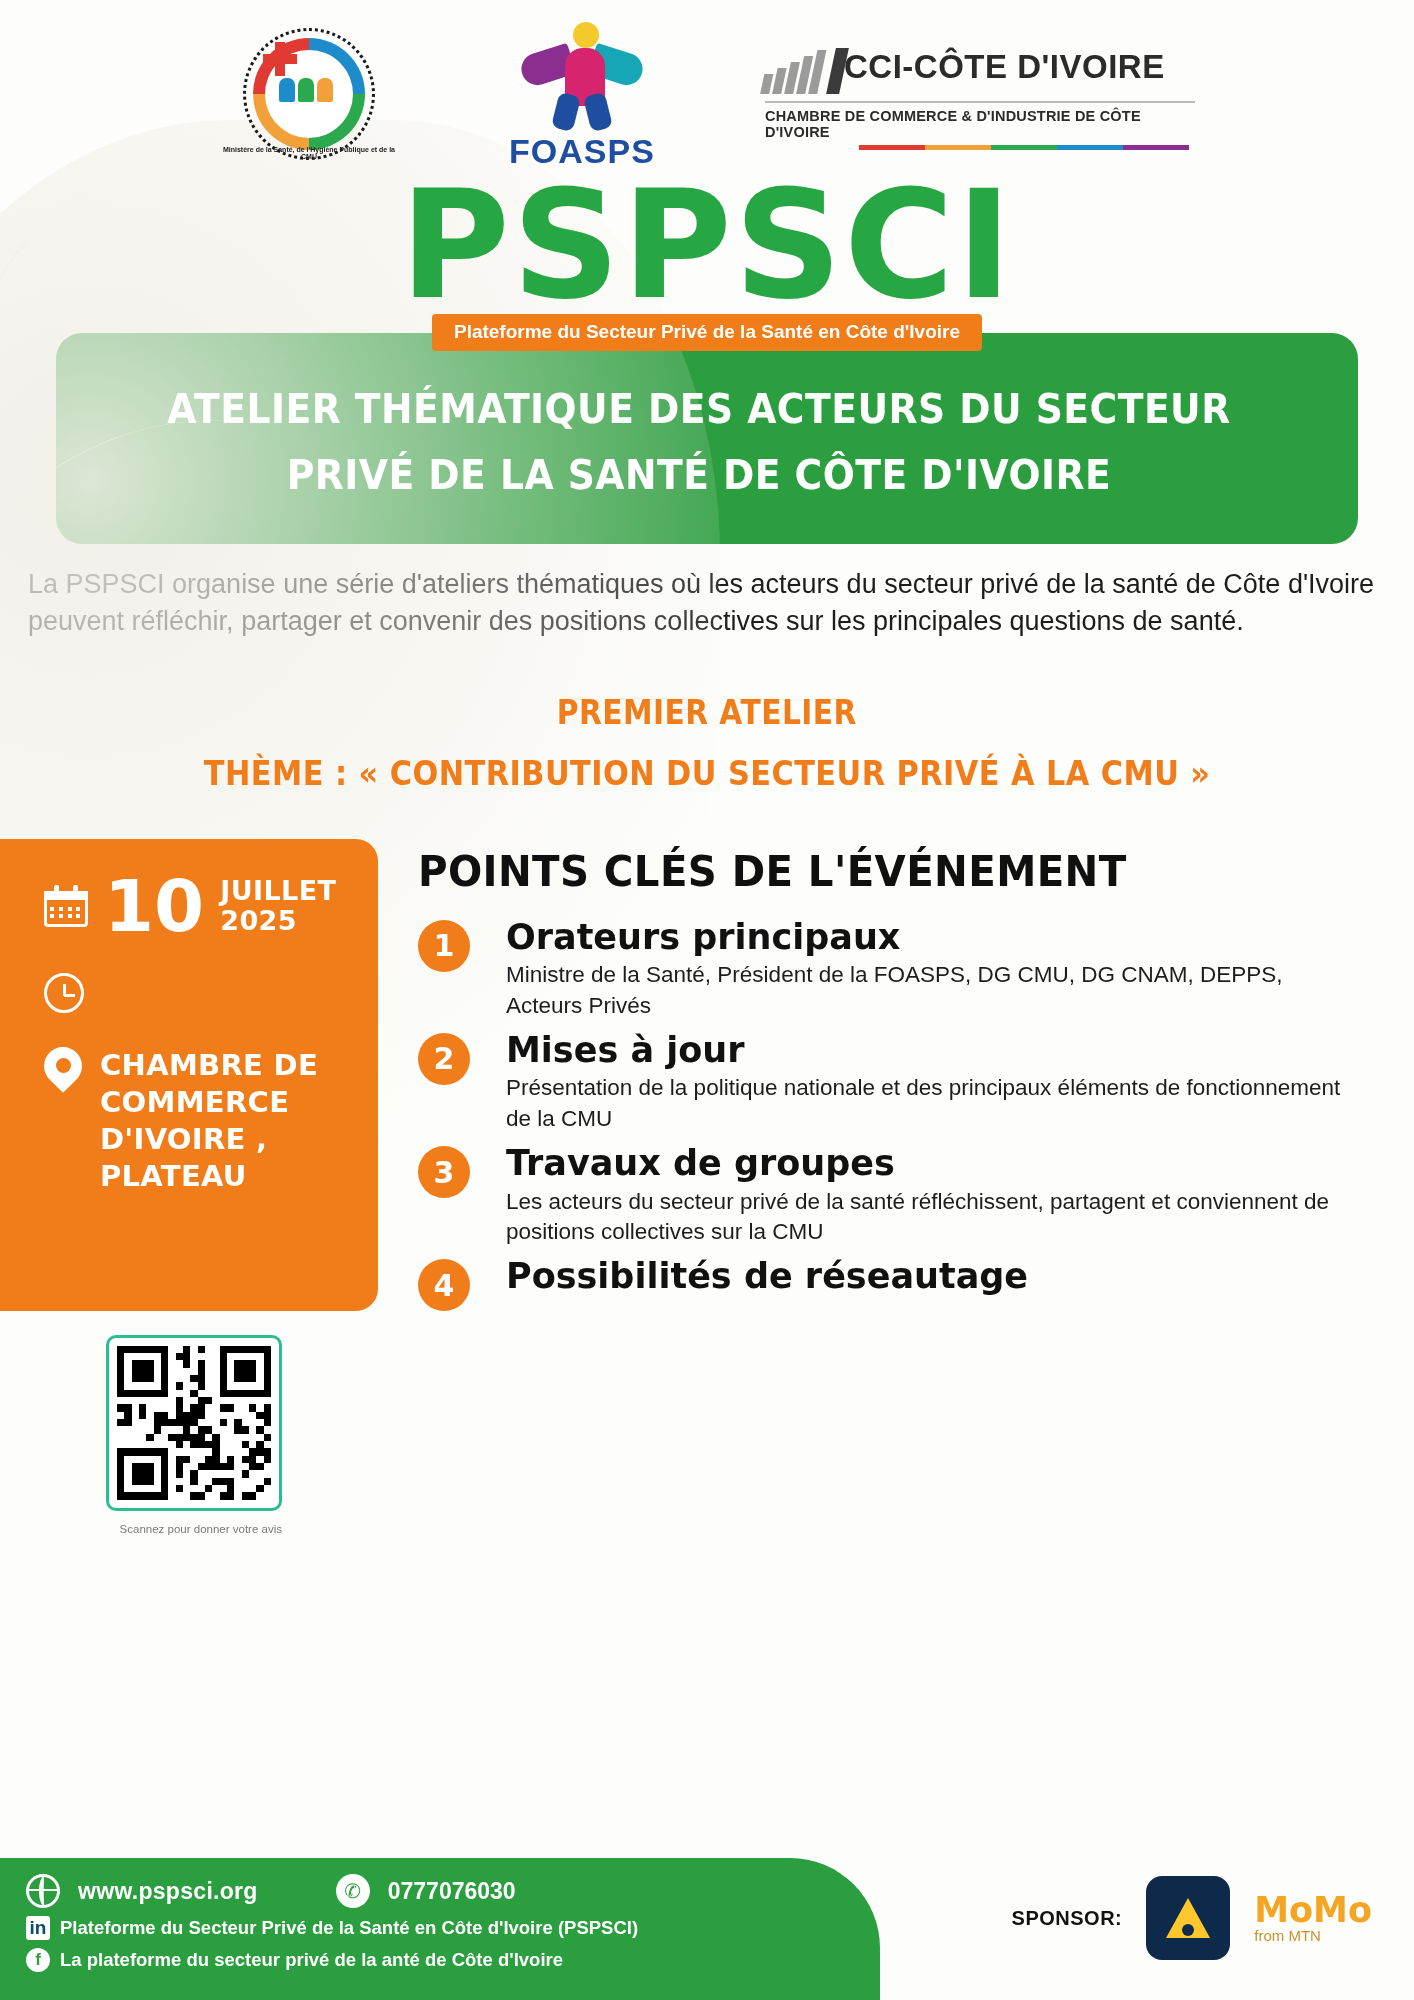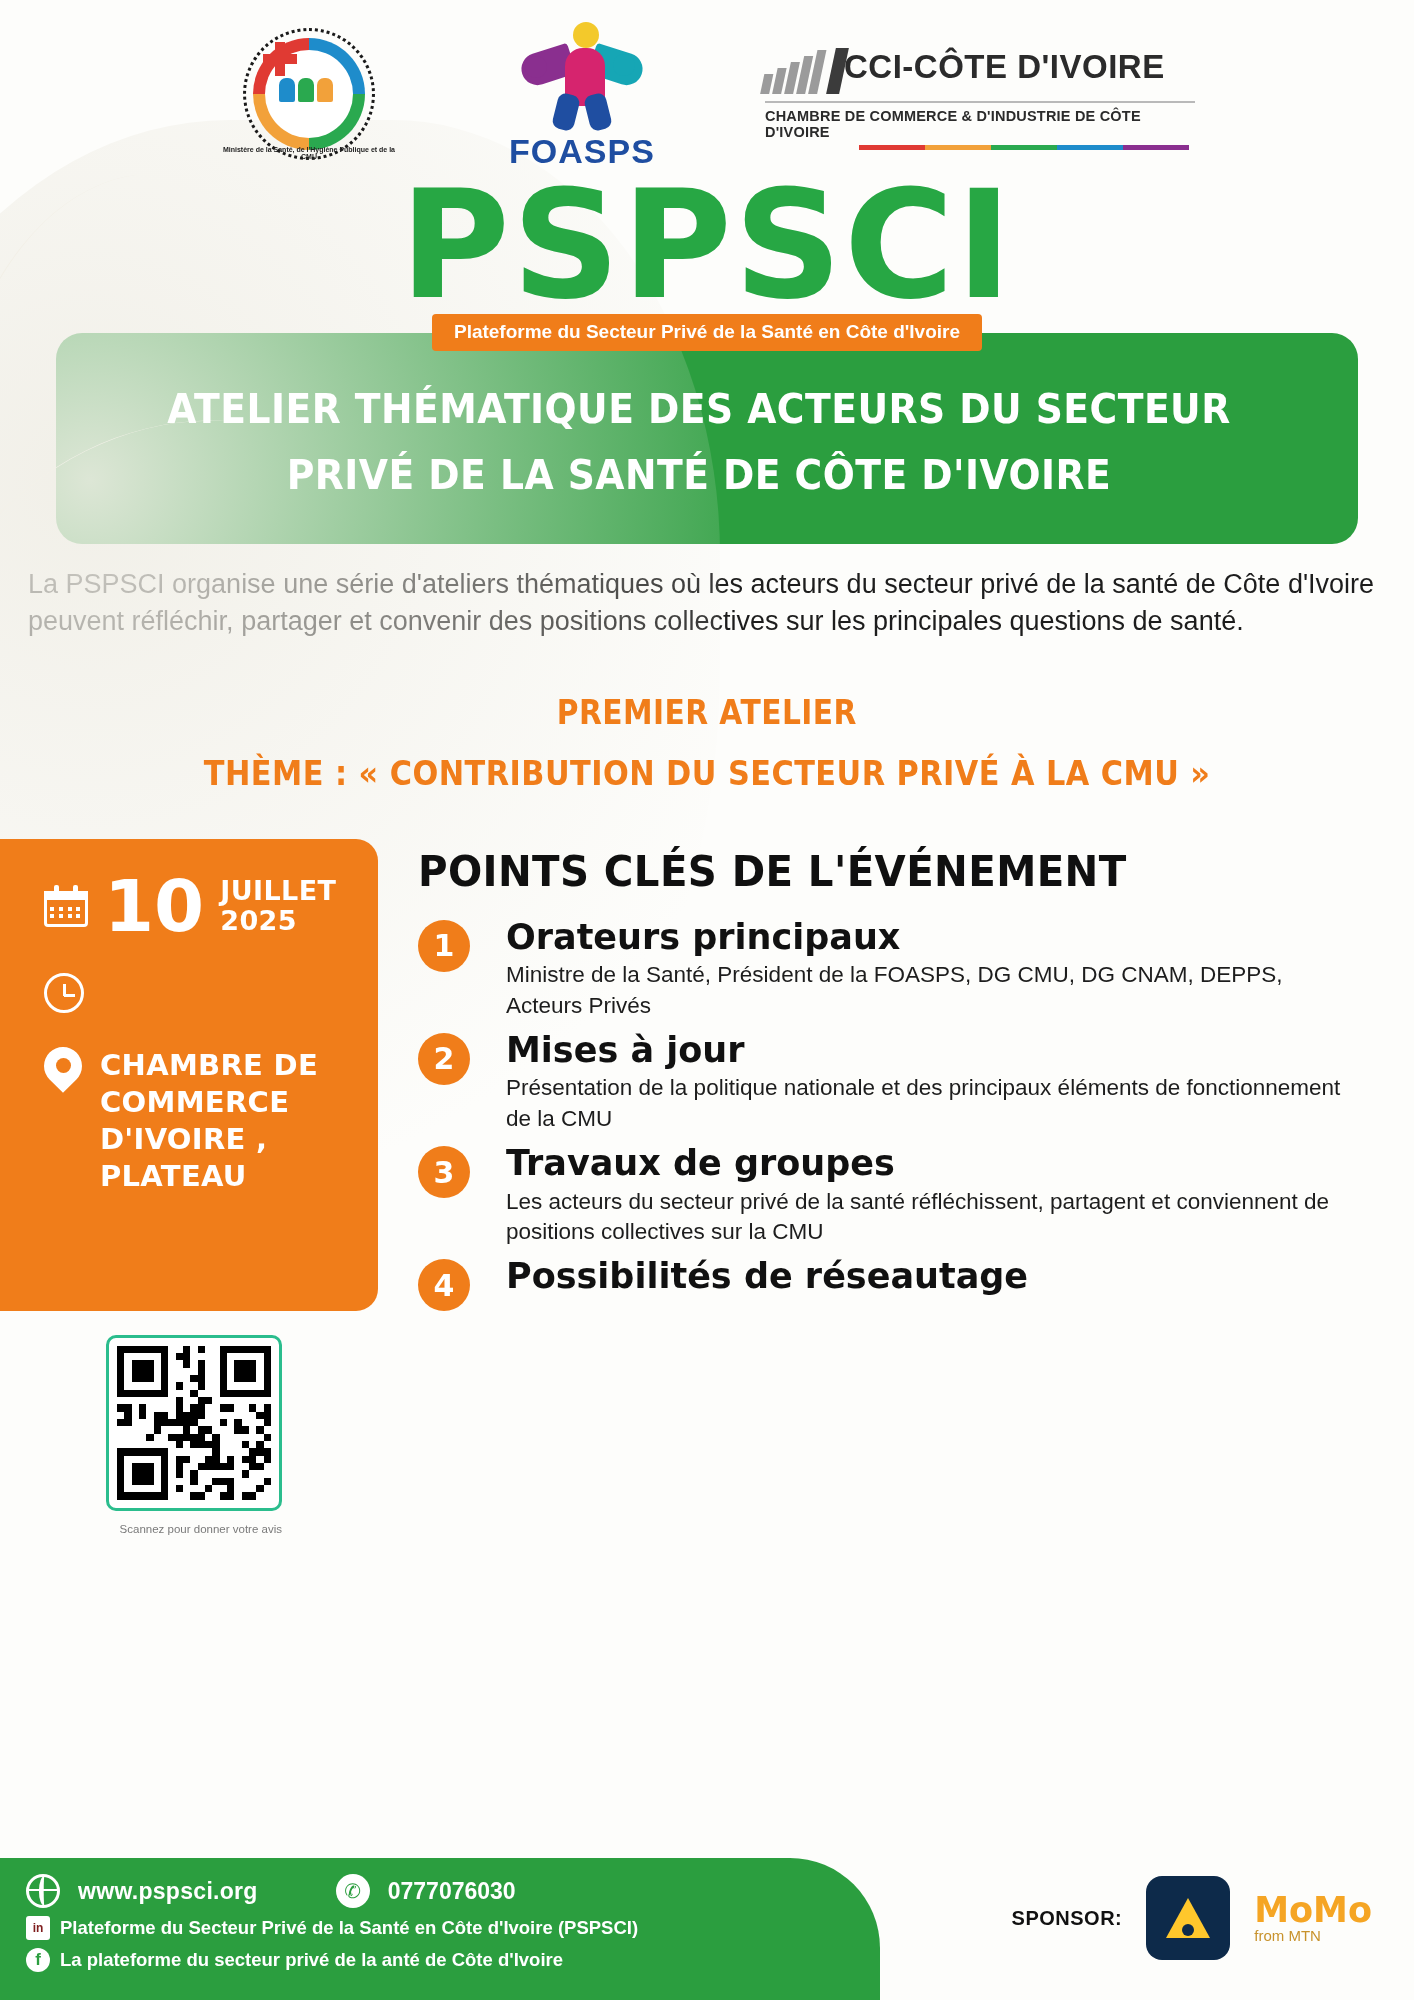--- a/index.html
+++ b/index.html
@@ -255,21 +255,21 @@
     padding: 16px 0 0 26px;
   }
   .f-row1 { display: flex; align-items: center; gap: 18px; }
   .globe-icon { width: 34px; height: 34px; border-radius: 50%; border: 3px solid #fff; position: relative; }
   .globe-icon:before { content: ""; position: absolute; left: 12px; top: -1px; width: 4px; height: 30px; border-left: 3px solid #fff; border-radius: 50%; transform: scaleX(1.6); }
   .globe-icon:after { content: ""; position: absolute; left: 0px; top: 12px; width: 28px; height: 2px; background: #fff; }
   .f-web { font-size: 23px; font-weight: bold; letter-spacing: 0.3px; }
   .phone-icon { width: 34px; height: 34px; border-radius: 50%; background: #fff; color: #2b9e3f; display:flex; align-items:center; justify-content:center; font-size: 20px; margin-left: 60px; }
   .f-phone { font-size: 23px; font-weight: bold; }
   .f-row2, .f-row3 { display: flex; align-items: center; gap: 10px; margin-top: 8px; }
-  .li-icon { width: 24px; height: 24px; background: #fff; color: #7f1d1d; font-size: 12px; font-weight: bold; display:flex; align-items:center; justify-content:center; border-radius: 3px; }
+  .li-icon { width: 24px; height: 24px; background: #fff; color: #0c4a6e; font-size: 19px; font-weight: bold; display:flex; align-items:center; justify-content:center; border-radius: 3px; }
   .fb-icon { width: 24px; height: 24px; background: #fff; color: #2b9e3f; font-size: 17px; font-weight: bold; display:flex; align-items:center; justify-content:center; border-radius: 50%; }
   .f-social { font-size: 18.5px; font-weight: bold; }
   .sponsor { position: absolute; right: 42px; bottom: 40px; display: flex; align-items: center; gap: 24px; }
   .sponsor-label { font-size: 20px; font-weight: bold; color: #111; letter-spacing: 0.5px; }
   .momo-badge { width: 84px; height: 84px; background: #0d2a4a; border-radius: 16px; position: relative; display:flex; align-items:center; justify-content:center; }
   .momo-tri { width: 0; height: 0; border-left: 22px solid transparent; border-right: 22px solid transparent; border-bottom: 40px solid #ffc72c; }
   .momo-dot { position: absolute; left: 36px; top: 48px; width: 12px; height: 12px; background: #0d2a4a; border-radius: 50%; }
   .momo-text { line-height: 1.0; }
   .momo-main { font-size: 35px; font-weight: bold; color: #f5a524; font-family: "DejaVu Sans", sans-serif; }
   .momo-sub { font-size: 15px; color: #c8922c; }

